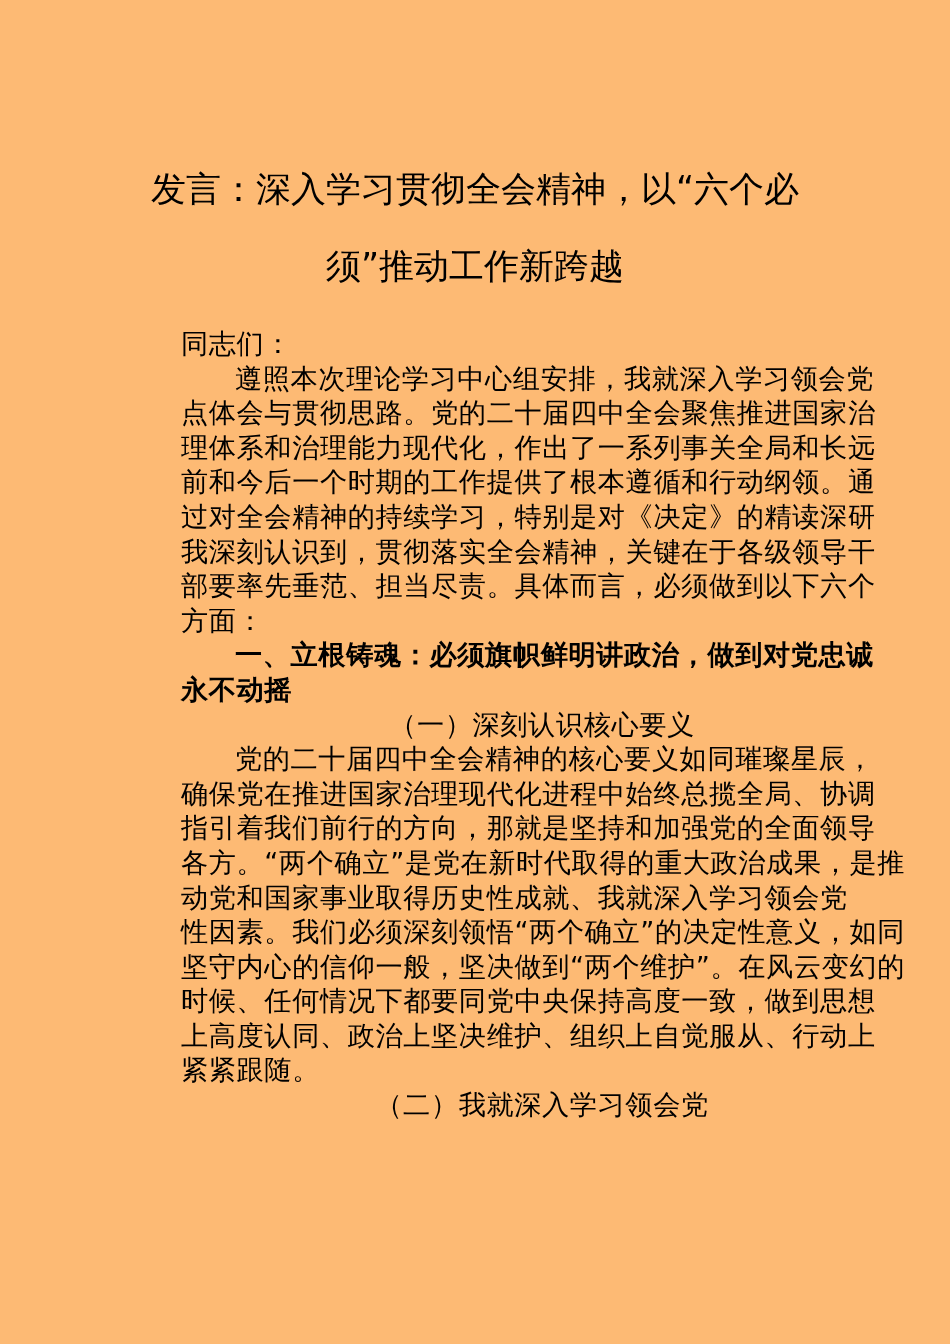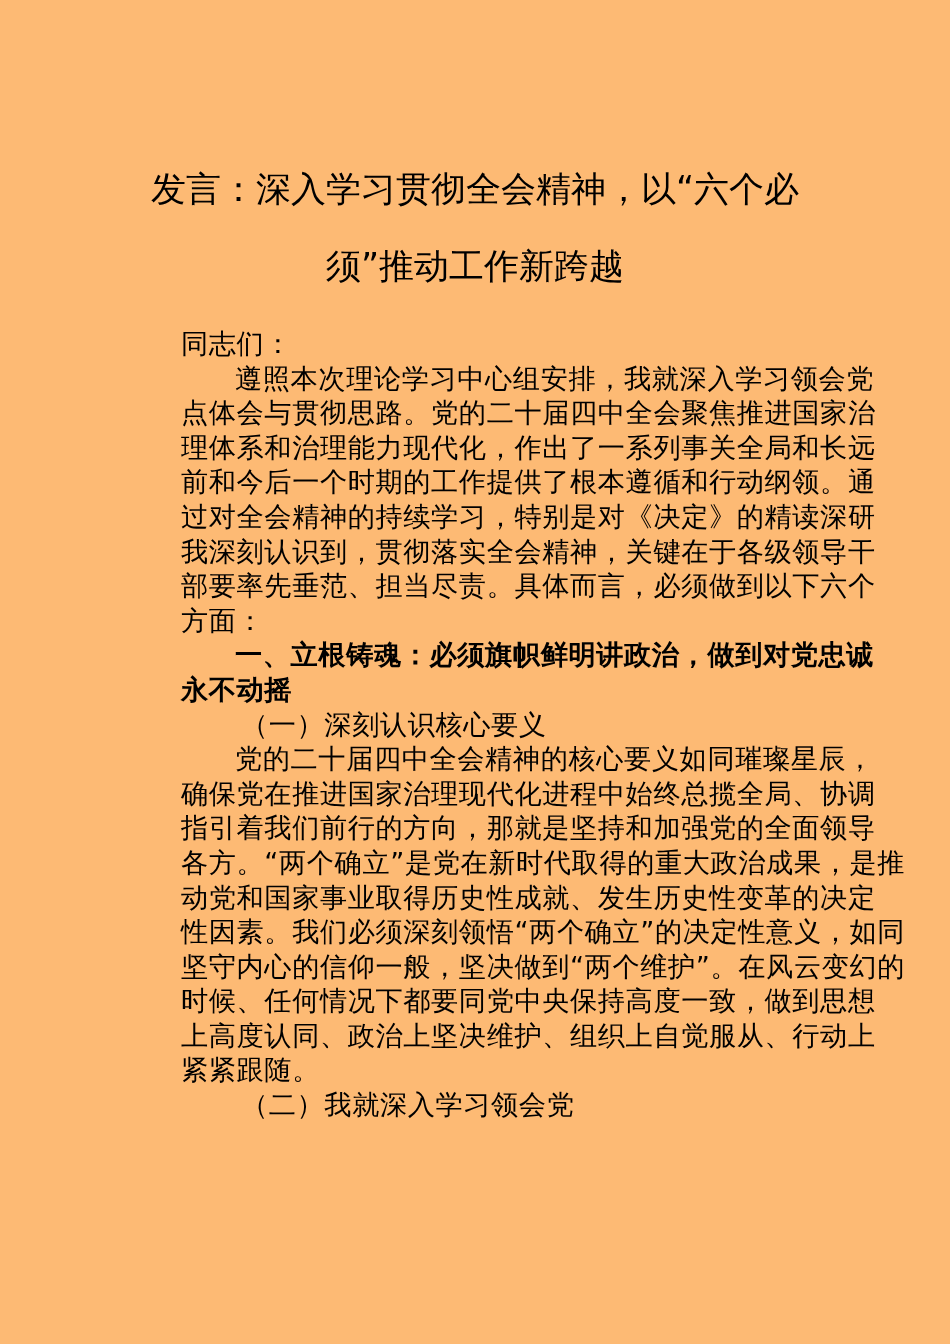--- a/index.html
+++ b/index.html
@@ -7,21 +7,21 @@
          font-family: "DejaVu Sans", "Liberation Sans", sans-serif; color: #000; }
   .page { position: absolute; left: 0; top: 0; width: 950px; height: 1344px; background: #fdba74; }
   .title { position: absolute; left: 130px; width: 690px; text-align: center;
            font-size: 35px; letter-spacing: 0px; white-space: nowrap; }
   .t1 { top: 166px; }
   .t2 { top: 243px; }
   .body { position: absolute; left: 145px; top: 327px; width: 662px; margin-left: 36px; }
   .line { height: 34.6px; line-height: 34.6px; font-size: 27.2px; white-space: nowrap;
           letter-spacing: 0.6px; }
   .ind { padding-left: 54px; }
-  .ind2 { padding-left: 60px; }
+  .ind2 { padding-left: 60px; text-align: center; }
   .bold { font-weight: bold; }
 </style>
 </head>
 <body>
 
 <div class="page">
   <div class="title t1">发言：深入学习贯彻全会精神，以“六个必</div>
   <div class="title t2">须”推动工作新跨越</div>
 
   <div class="body">
@@ -34,21 +34,21 @@
     <div class="line">我深刻认识到，贯彻落实全会精神，关键在于各级领导干</div>
     <div class="line">部要率先垂范、担当尽责。具体而言，必须做到以下六个</div>
     <div class="line">方面：</div>
     <div class="line ind bold">一、立根铸魂：必须旗帜鲜明讲政治，做到对党忠诚</div>
     <div class="line bold">永不动摇</div>
     <div class="line ind2">（一）深刻认识核心要义</div>
     <div class="line ind">党的二十届四中全会精神的核心要义如同璀璨星辰，</div>
     <div class="line">确保党在推进国家治理现代化进程中始终总揽全局、协调</div>
     <div class="line">指引着我们前行的方向，那就是坚持和加强党的全面领导</div>
     <div class="line">各方。“两个确立”是党在新时代取得的重大政治成果，是推</div>
-    <div class="line">动党和国家事业取得历史性成就、发生历史性变革的决定</div>
+    <div class="line">动党和国家事业取得历史性成就、我就深入学习领会党</div>
     <div class="line">性因素。我们必须深刻领悟“两个确立”的决定性意义，如同</div>
     <div class="line">坚守内心的信仰一般，坚决做到“两个维护”。在风云变幻的</div>
     <div class="line">时候、任何情况下都要同党中央保持高度一致，做到思想</div>
     <div class="line">上高度认同、政治上坚决维护、组织上自觉服从、行动上</div>
     <div class="line">紧紧跟随。</div>
     <div class="line ind2">（二）我就深入学习领会党</div>
   </div>
 </div>
 
 </body></html>

